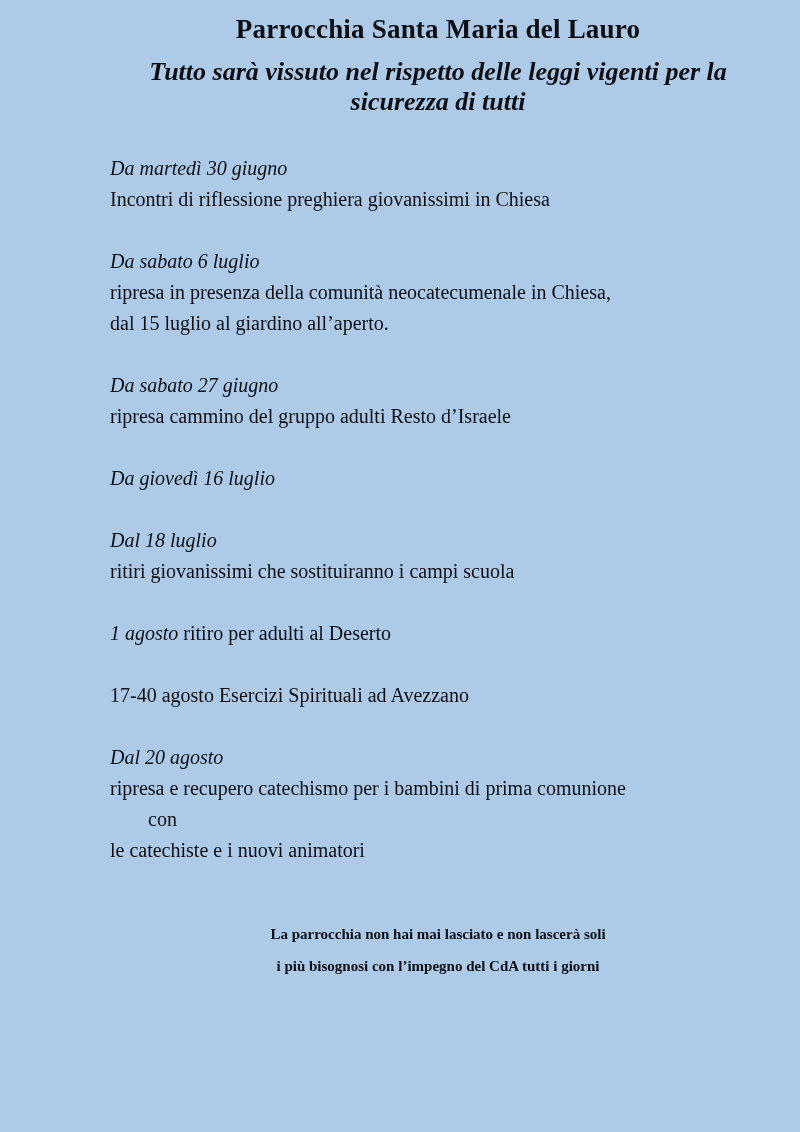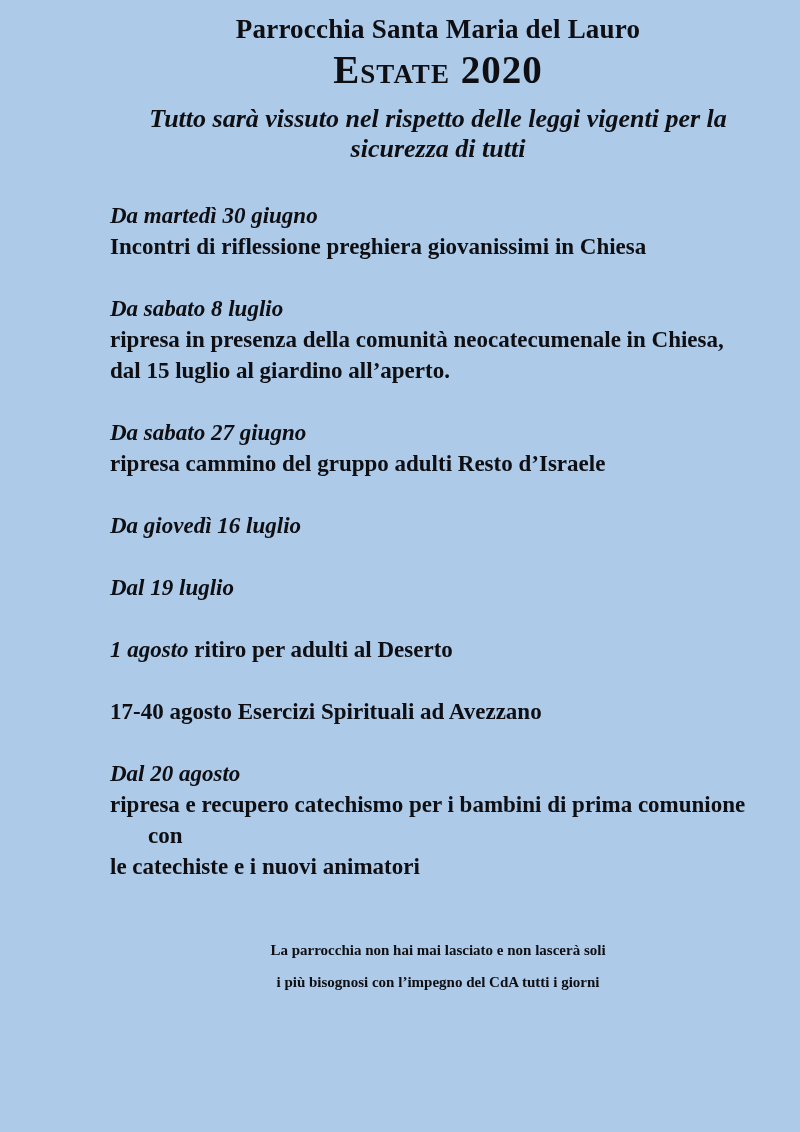--- a/index.html
+++ b/index.html
@@ -37,22 +37,22 @@
     font-size: 26px;
     font-weight: bold;
     font-style: italic;
     text-align: center;
     margin: 12px 0 0 0;
   }
   .events { margin-top: 36px; }
   .event { margin: 0 0 31px 0; }
   .line {
     margin: 0;
-    font-size: 23px;
-    font-weight: bold;
+    font-size: 20px;
+    font-weight: normal;
     line-height: 31px;
   }
   .line.indent { padding-left: 38px; }
   .seg-italic { font-style: italic; }
   footer {
     margin-top: 52px;
     text-align: center;
   }
   footer p {
     margin: 0;
@@ -60,43 +60,43 @@
     font-weight: bold;
     line-height: 32px;
   }
 </style>
 </head>
 <body style="background: rgb(173, 203, 233); color: rgb(14, 14, 19);">
 
 <div class="flyer">
   <header>
     <h1 class="title">Parrocchia Santa Maria del Lauro</h1>
-    <h2 class="edition">Estate 2020</h2>
     <p class="notice">Tutto sarà vissuto nel rispetto delle leggi vigenti per la sicurezza di tutti</p>
   </header>
 
   <section class="events">
       <div class="event">
         <p class="line"><span class="seg-italic">Da martedì 30 giugno</span></p>
         <p class="line"><span class="seg-plain">Incontri di riflessione preghiera giovanissimi in Chiesa</span></p>
       </div>
       <div class="event">
-        <p class="line"><span class="seg-italic">Da sabato 8 luglio</span></p>
+        <p class="line"><span class="seg-italic">Da sabato 6 luglio</span></p>
         <p class="line"><span class="seg-plain">ripresa in presenza della comunità neocatecumenale in Chiesa,</span></p>
         <p class="line"><span class="seg-plain">dal 15 luglio al giardino all’aperto.</span></p>
       </div>
       <div class="event">
         <p class="line"><span class="seg-italic">Da sabato 27 giugno</span></p>
         <p class="line"><span class="seg-plain">ripresa cammino del gruppo adulti Resto d’Israele</span></p>
       </div>
       <div class="event">
         <p class="line"><span class="seg-italic">Da giovedì 16 luglio</span></p>
       </div>
       <div class="event">
-        <p class="line"><span class="seg-italic">Dal 19 luglio</span></p>
+        <p class="line"><span class="seg-italic">Dal 18 luglio</span></p>
+        <p class="line"><span class="seg-plain">ritiri giovanissimi che sostituiranno i campi scuola</span></p>
       </div>
       <div class="event">
         <p class="line"><span class="seg-italic">1 agosto</span><span class="seg-plain"> ritiro per adulti al Deserto</span></p>
       </div>
       <div class="event">
         <p class="line"><span class="seg-plain">17-40 agosto Esercizi Spirituali ad Avezzano</span></p>
       </div>
       <div class="event">
         <p class="line"><span class="seg-italic">Dal 20 agosto</span></p>
         <p class="line"><span class="seg-plain">ripresa e recupero catechismo per i bambini di prima comunione</span></p>

